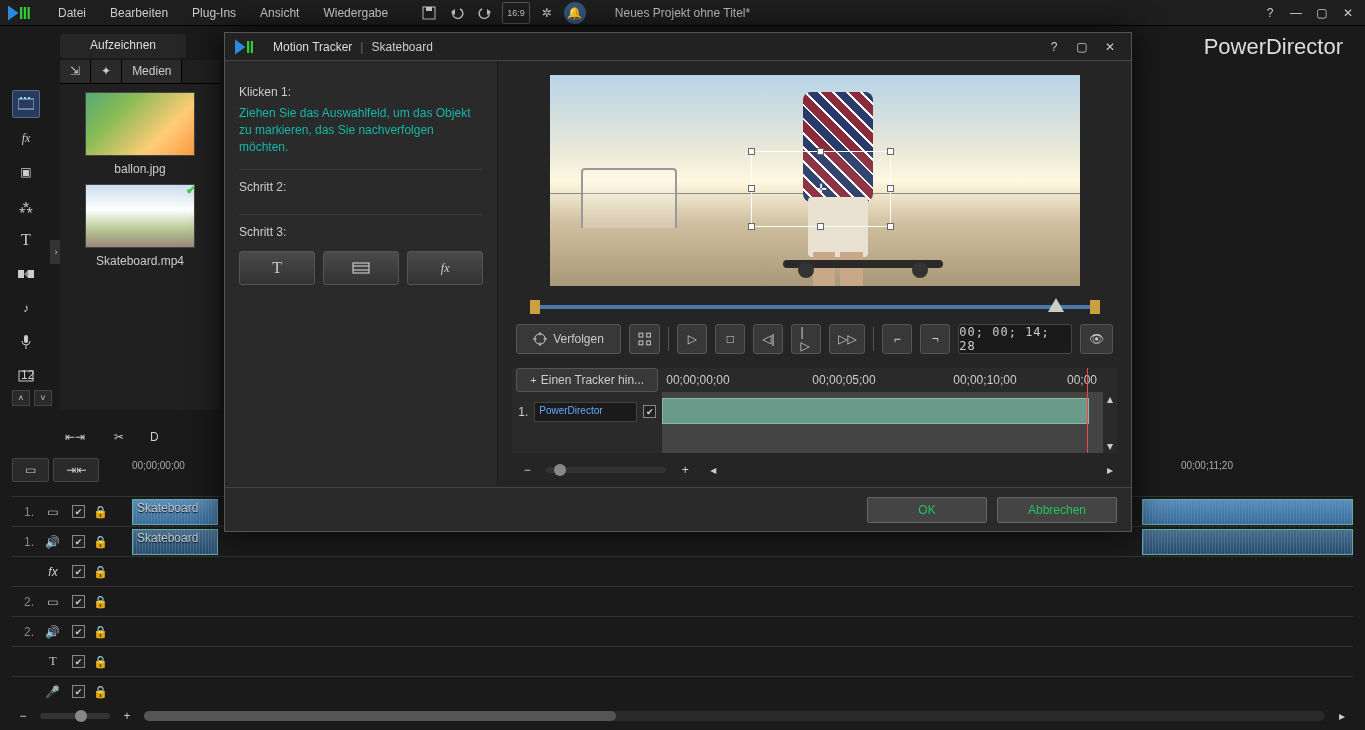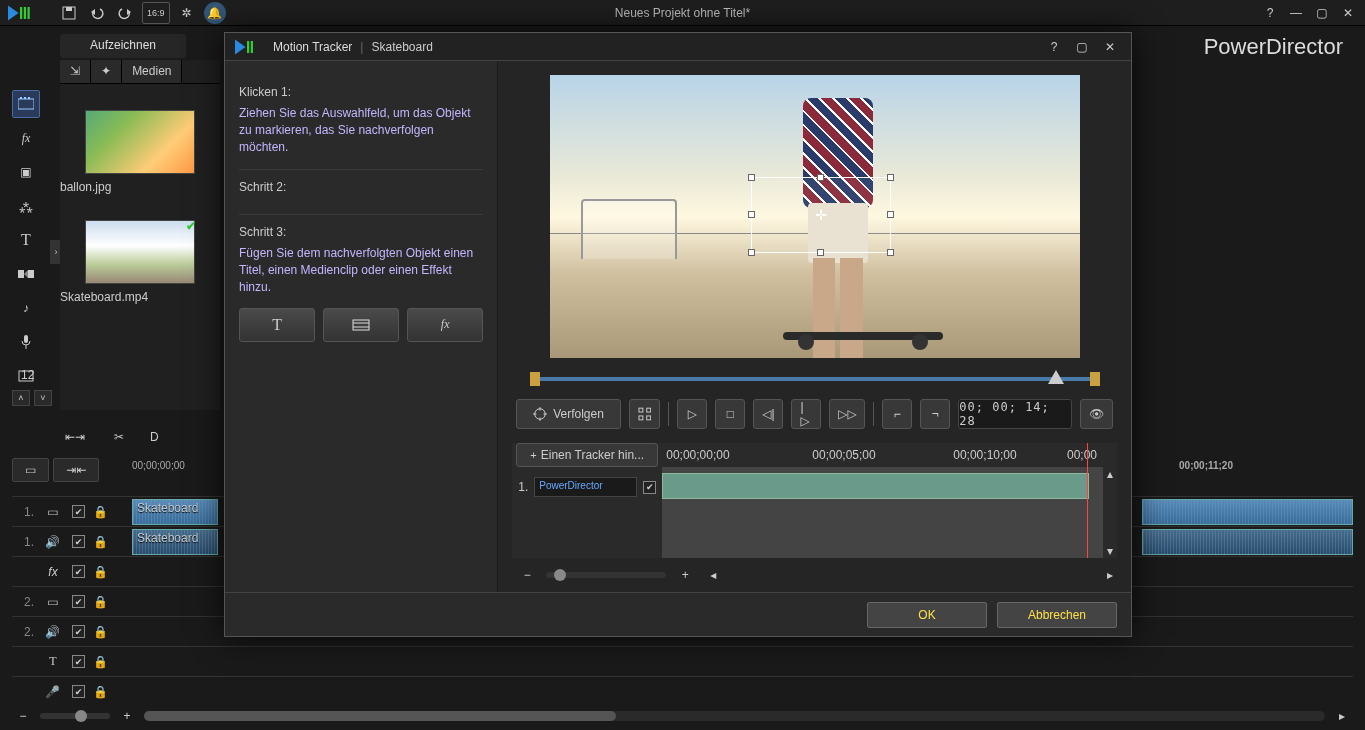--- a/index.html
+++ b/index.html
@@ -24,66 +24,66 @@
 .toolcol .icon-btn { width:28px; height:28px; }
 .toolcol .sel { background:#2a3a5a; border:1px solid #4a6aa0; }
 
 
 .rectab { position:absolute; left:60px; top:34px; height:24px; padding:4px 30px; background:#262626; color:#ddd; border-radius:3px; }
 
 
 .media-panel { position:absolute; left:60px; top:60px; width:160px; height:350px; background:#202020; }
 .media-tabs { display:flex; height:24px; border-bottom:1px solid #000; }
 .media-tabs div { padding:4px 10px; border-right:1px solid #000; background:#2a2a2a; cursor:pointer; }
-.media-item { margin:26px 0; }
+.media-item { text-align:center; margin:8px 0; }
 .thumb { width:110px; height:64px; margin:0 auto 6px; background:linear-gradient(135deg,#5a7 0%,#8b5 30%,#fc7 70%,#f94 100%); border:1px solid #444; position:relative; }
 .thumb.t2 { background:linear-gradient(180deg,#fa6 0%,#f83 40%,#333 100%); }
 .thumb.t3 { background:linear-gradient(180deg,#cde 0%,#fff 40%,#bc9 70%,#987 100%); }
 .thumb .check { position:absolute; right:-2px; top:-2px; color:#3c3; font-weight:bold; }
 
 
 .expander { position:absolute; left:50px; top:240px; width:12px; height:24px; background:#333; border-radius:0 3px 3px 0; display:flex; align-items:center; justify-content:center; cursor:pointer; font-size:9px; }
 .expander2 { position:absolute; left:12px; top:390px; display:flex; gap:4px; }
 .expander2 div { width:18px; height:16px; background:#2a2a2a; border:1px solid #444; display:flex; align-items:center; justify-content:center; cursor:pointer; font-size:9px; }
 
 
 .midrow { position:absolute; left:62px; top:424px; display:flex; gap:18px; align-items:center; }
 .midrow .icon-btn { width:26px; height:26px; }
 
 
 .timeline { position:absolute; left:12px; top:458px; right:12px; bottom:28px; }
 .tl-tabs { display:flex; gap:4px; margin-bottom:4px; }
 .tl-tabs div { padding:4px 12px; background:#2a2a2a; border:1px solid #444; border-radius:2px; cursor:pointer; }
 .tl-ruler { position:absolute; left:120px; top:2px; color:#aaa; font-size:10px; }
-.tl-ruler2 { position:absolute; right:120px; top:2px; color:#aaa; font-size:10px;font-weight:bold; }
+.tl-ruler2 { position:absolute; right:120px; top:2px; color:#aaa; font-size:10px; }
 .tracks { margin-top:14px; }
 .track { display:flex; align-items:center; height:30px; border-top:1px solid #333; }
 .track-head { width:120px; display:flex; align-items:center; gap:8px; padding-left:8px; }
 .track-num { width:14px; text-align:right; color:#888; }
 .track-body { flex:1; height:28px; position:relative; background:#1a1a1a; }
 .clip { position:absolute; left:0; top:1px; height:26px; background:linear-gradient(180deg,#5a8ab8,#3a6a98); border:1px solid #6aa; font-size:10px; padding:1px 4px; overflow:hidden; color:#fff; text-shadow:0 1px 1px #000; }
 .clip.audio { background:linear-gradient(180deg,#4a6a8a,#2a4a6a); }
 .clip .wave { position:absolute; inset:0; background:repeating-linear-gradient(90deg,#6ac 0 1px,transparent 1px 3px); opacity:.3; }
 
 
 .bottom { position:absolute; left:12px; right:12px; bottom:6px; height:16px; display:flex; align-items:center; gap:6px; }
 .scroll-track { flex:1; height:10px; background:#2a2a2a; border-radius:5px; position:relative; }
 .scroll-thumb { position:absolute; left:0; width:40%; height:100%; background:#555; border-radius:5px; }
 
 
-.modal { position:absolute; left:224px; top:32px; width:908px; height:605px; background:#2c2c2c; border:1px solid #555; box-shadow:0 0 30px rgba(0,0,0,.8); }
+.modal { position:absolute; left:224px; top:32px; width:908px; height:500px; background:#2c2c2c; border:1px solid #555; box-shadow:0 0 30px rgba(0,0,0,.8); }
 .modal-title { height:28px; background:#222; display:flex; align-items:center; padding:0 10px; gap:8px; border-bottom:1px solid #444; }
 .modal-title .t1 { color:#ddd; }
 .modal-title .sep { color:#666; }
 .modal-title .right { margin-left:auto; display:flex; gap:6px; }
 .modal-body { display:flex; height:calc(100% - 28px - 44px); }
 .steps { width:300px; padding:14px; border-right:1px solid #1a1a1a; background:#2a2a2a; }
 .step { padding:10px 0 14px; border-bottom:1px solid #3a3a3a; }
 .step h4 { font-weight:normal; color:#ccc; margin-bottom:6px; }
-.step p { color:#c4b5fd; line-height:1.4; }
+.step p { color:#14b8a6; line-height:1.4; }
 .step-btns { display:flex; gap:8px; margin-top:12px; }
 .step-btns div { flex:1; height:34px; background:linear-gradient(180deg,#4a4a4a,#333); border:1px solid #555; border-radius:3px; display:flex; align-items:center; justify-content:center; cursor:pointer; font-size:16px; }
 
 .preview-area { flex:1; padding:14px 14px 0; display:flex; flex-direction:column; background:#252525; }
 .preview { width:530px; height:296px; margin:0 auto; background:linear-gradient(180deg,#b8d4e8 0%,#e8e8d8 35%,#fff8e0 50%,#d0c0a0 70%,#a89878 100%); position:relative; overflow:hidden; }
 .person { position:absolute; left:44%; top:8%; width:120px; height:260px; }
 .person .shirt { position:absolute; top:0; left:20px; width:70px; height:110px; background:repeating-linear-gradient(45deg,#2a3a6a 0 8px,#fff 8px 10px,#8a2a3a 10px 18px,#fff 18px 20px); border-radius:8px; }
 .person .shorts { position:absolute; top:105px; left:25px; width:60px; height:60px; background:#e8e0d0; border-radius:4px; }
 .person .legs { position:absolute; top:160px; left:30px; width:50px; height:100px; background:linear-gradient(90deg,#c8a888 45%,transparent 45% 55%,#c8a888 55%); }
 .board { position:absolute; bottom:18px; left:44%; width:160px; height:8px; background:#2a2a2a; border-radius:4px; }
@@ -118,35 +118,42 @@
 .tracker-ruler span { position:absolute; }
 .tracker-clip { position:absolute; left:0; top:30px; right:28px; height:26px; background:#6a9a8a; border:1px solid #8aba9a; }
 .tracker-play { position:absolute; left:calc(100% - 30px); top:0; bottom:0; width:1px; background:#f44; }
 .tracker-tl-scroll { position:absolute; right:0; top:24px; bottom:0; width:14px; background:#2a2a2a; display:flex; flex-direction:column; align-items:center; font-size:8px; }
 
 .tl-zoom { display:flex; align-items:center; gap:8px; padding:6px 4px; }
 .tl-zoom .zl { width:120px; height:6px; background:#333; border-radius:3px; position:relative; }
 .tl-zoom .zl .zh { position:absolute; left:8px; top:-3px; width:12px; height:12px; background:#888; border-radius:50%; }
 
 .modal-footer { position:absolute; left:0; right:0; bottom:0; height:44px; background:#2a2a2a; border-top:1px solid #444; display:flex; align-items:center; justify-content:flex-end; gap:10px; padding:0 14px; }
-.modal-footer button { width:120px; height:26px; background:#444; border:1px solid #666; color:#fde047; border-radius:2px; cursor:pointer; }
+.modal-footer button { width:120px; height:26px; background:#444; border:1px solid #666; color:#22c55e; border-radius:2px; cursor:pointer; }
 
 .chk { width:13px; height:13px; border:1px solid #888; background:#222; display:inline-flex; align-items:center; justify-content:center; font-size:9px; }
 </style>
 </head>
 <body>
 
 <div class="menubar">
   <div class="logo-small">
     <svg viewBox="0 0 40 20">
         <polygon points="0,0 14,10 0,20" fill="#2a8ae0"></polygon>
         <rect x="16" y="2" width="3" height="16" fill="#3c3"></rect>
         <rect x="21" y="2" width="3" height="16" fill="#3c3"></rect>
         <rect x="26" y="2" width="3" height="16" fill="#3c3"></rect>
       </svg>
+  </div>
+  <div class="menu-items">
+    <span>Datei</span>
+    <span>Bearbeiten</span>
+    <span>Plug-Ins</span>
+    <span>Ansicht</span>
+    <span>Wiedergabe</span>
   </div>
   <div class="menu-icons">
     <div class="icon-btn">
         <svg width="14" height="14" viewBox="0 0 14 14">
           <rect x="1" y="1" width="12" height="12" fill="none" stroke="#ccc"></rect>
           <rect x="4" y="1" width="6" height="4" fill="#ccc"></rect>
         </svg>
       </div>
     <div class="icon-btn">
         <svg width="14" height="14" viewBox="0 0 14 14">
@@ -366,21 +373,20 @@
     <div class="steps">
       <div class="step">
         <h4>Klicken 1:</h4>
         <p>Ziehen Sie das Auswahlfeld, um das Objekt zu markieren, das Sie nachverfolgen möchten.</p>
       </div>
       <div class="step">
         <h4>Schritt 2:</h4>
       </div>
       <div class="step" style="border-bottom:none">
         <h4>Schritt 3:</h4>
-        <p>Fügen Sie dem nachverfolgten Objekt einen Titel, einen Medienclip oder einen Effekt hinzu.</p>
         <div class="step-btns">
           <div style="font-family:serif">T</div>
           <div>
               <svg width="18" height="14" viewBox="0 0 18 14">
                 <rect x="1" y="2" width="16" height="10" fill="none" stroke="#ddd"></rect>
                 <line x1="1" y1="5" x2="17" y2="5" stroke="#ddd"></line>
                 <line x1="1" y1="9" x2="17" y2="9" stroke="#ddd"></line>
               </svg>
             </div>
           <div>

